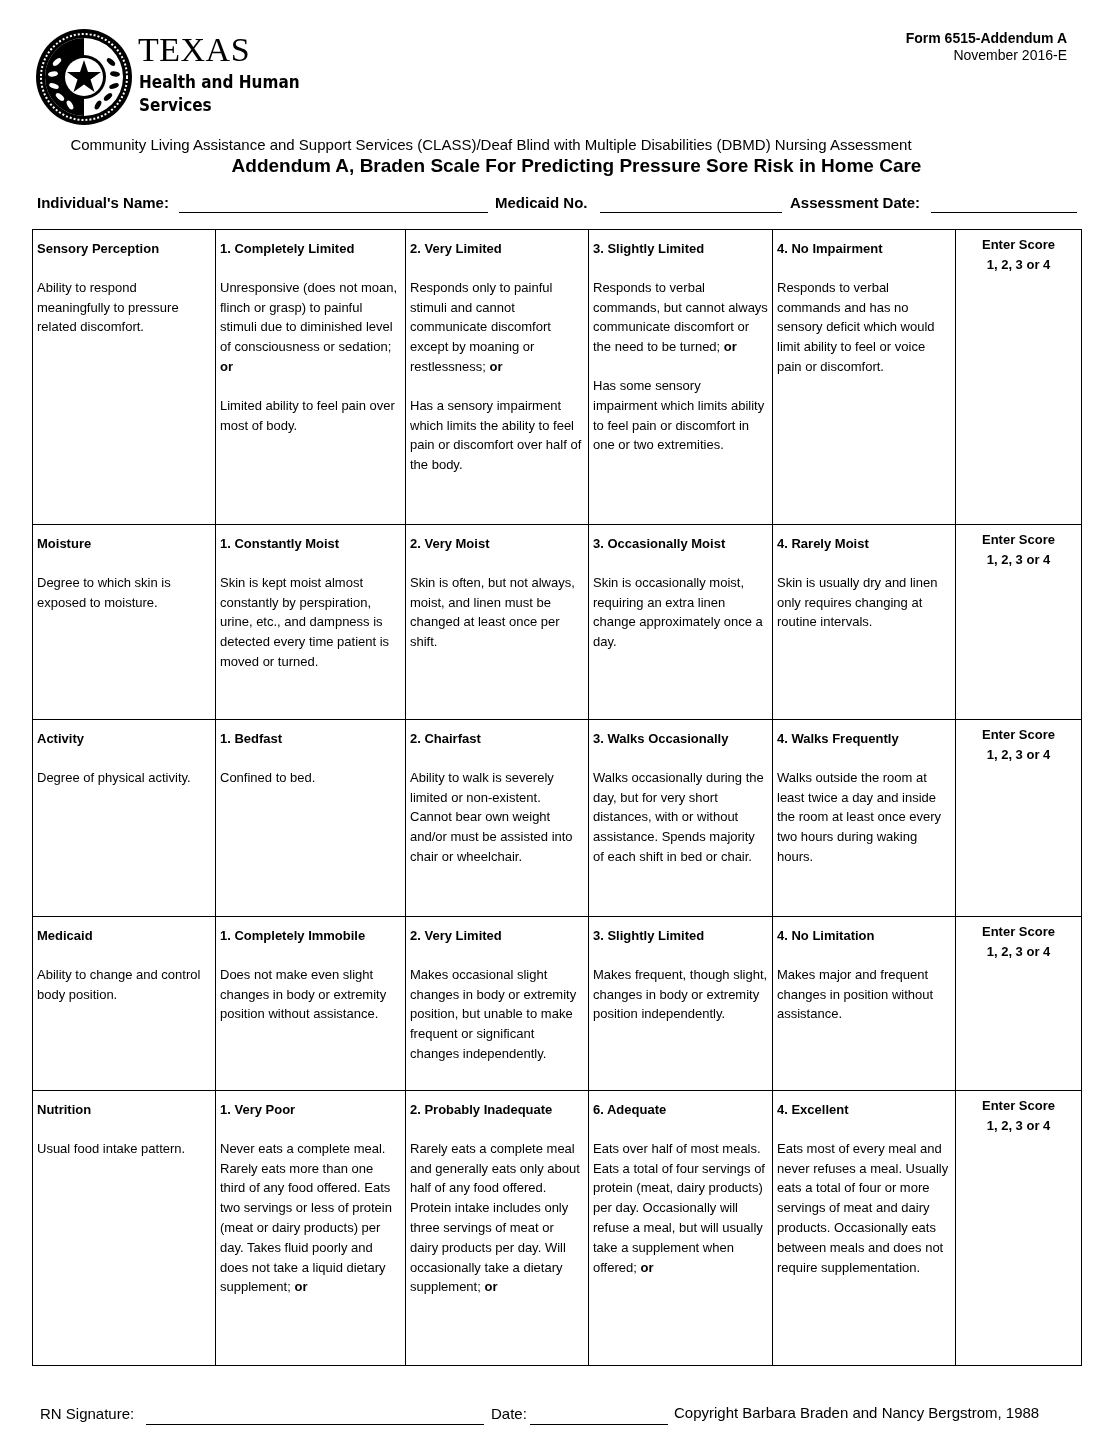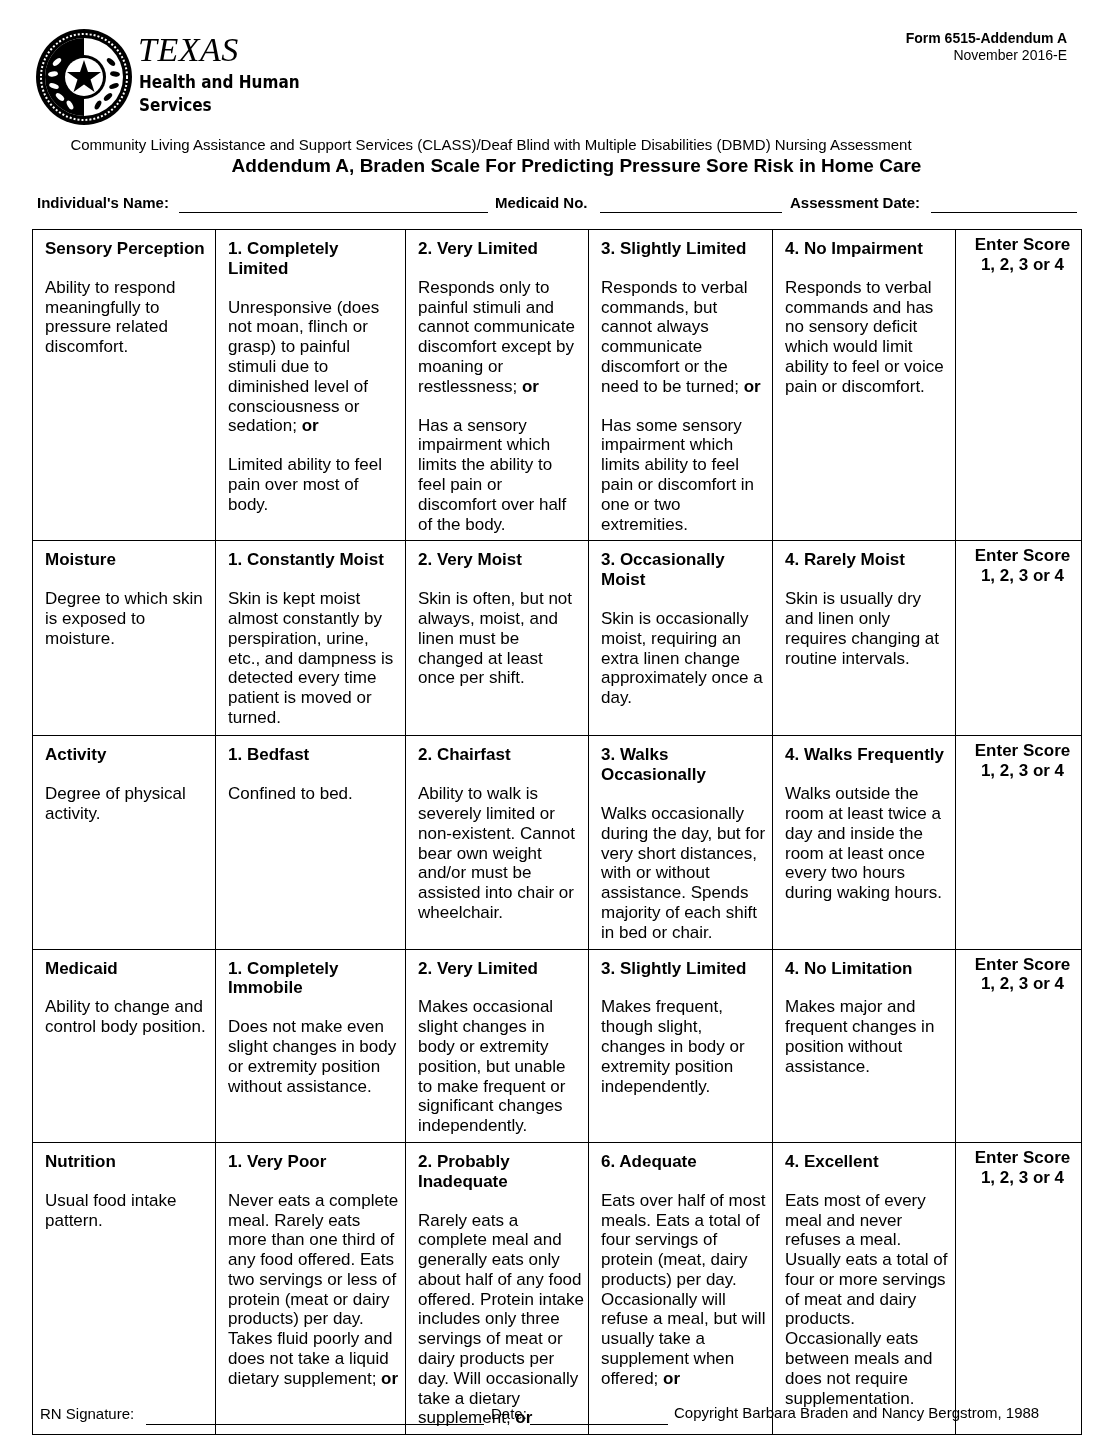--- a/index.html
+++ b/index.html
@@ -2,39 +2,39 @@
 <html><head>
 <meta charset="utf-8">
 <style>
   html, body { margin: 0; padding: 0; background: #ffffff; }
   body { width: 1113px; height: 1440px; position: relative; overflow: hidden;
          font-family: "Liberation Sans", sans-serif; color: #000; }
   .abs { position: absolute; }
 
   
   #logo-seal { left: 35px; top: 28px; width: 98px; height: 98px; }
-  #logo-texas { left: 138px; top: 33px; font-family: "Liberation Serif", serif; font-size: 34px; letter-spacing: 0.5px; line-height: 1; font-style: italic; }
+  #logo-texas { left: 138px; top: 33px; font-family: "Liberation Serif", serif; font-size: 34px; letter-spacing: 0.5px; line-height: 1; }
   #logo-hhs1 { left: 139px; top: 73px; font-family: "DejaVu Sans", sans-serif; font-size: 18px; font-weight: bold; line-height: 1; transform: scaleX(0.85); transform-origin: left; }
   #logo-hhs2 { left: 139px; top: 96px; font-family: "DejaVu Sans", sans-serif; font-size: 18px; font-weight: bold; line-height: 1; transform: scaleX(0.85); transform-origin: left; }
 
   
   #form-id { right: 46px; top: 30px; text-align: right; font-size: 14px; line-height: 17px; }
   #form-id .num { font-weight: bold; }
 
   
   #subtitle { left: 0; width: 982px; top: 136px; text-align: center; font-size: 15px; }
   #title { left: 0; width: 1113px; top: 155px; text-align: center; font-size: 19px; font-weight: bold; padding-left: 20px; }
 
   
   .field-label { font-size: 15px; font-weight: bold; top: 194px; }
   .field-line { top: 212px; height: 0; border-bottom: 1px solid #000; }
 
   
   #braden-table { left: 32px; top: 229px; width: 1049px; border-collapse: collapse; table-layout: fixed; }
-  #braden-table td { border: 1px solid #000; vertical-align: top; padding: 9px 4px 6px 12px; font-size: 17px; line-height: 19.8px; }
+  #braden-table td { border: 1px solid #000; vertical-align: top; padding: 9px 4px 6px 4px; font-size: 13px; line-height: 19.8px; }
   #braden-table td.score { text-align: center; font-weight: bold; padding-top: 5px; }
   .hd { font-weight: bold; display: block; margin-bottom: 19px; }
   .para { display: block; }
   .para + .para { margin-top: 19px; }
   b.or { font-weight: bold; }
 
   
   .foot-label { top: 1405px; font-size: 15px; }
   .foot-line { top: 1424px; height: 0; border-bottom: 1px solid #000; }
   #copyright { left: 674px; top: 1404px; font-size: 15px; }

